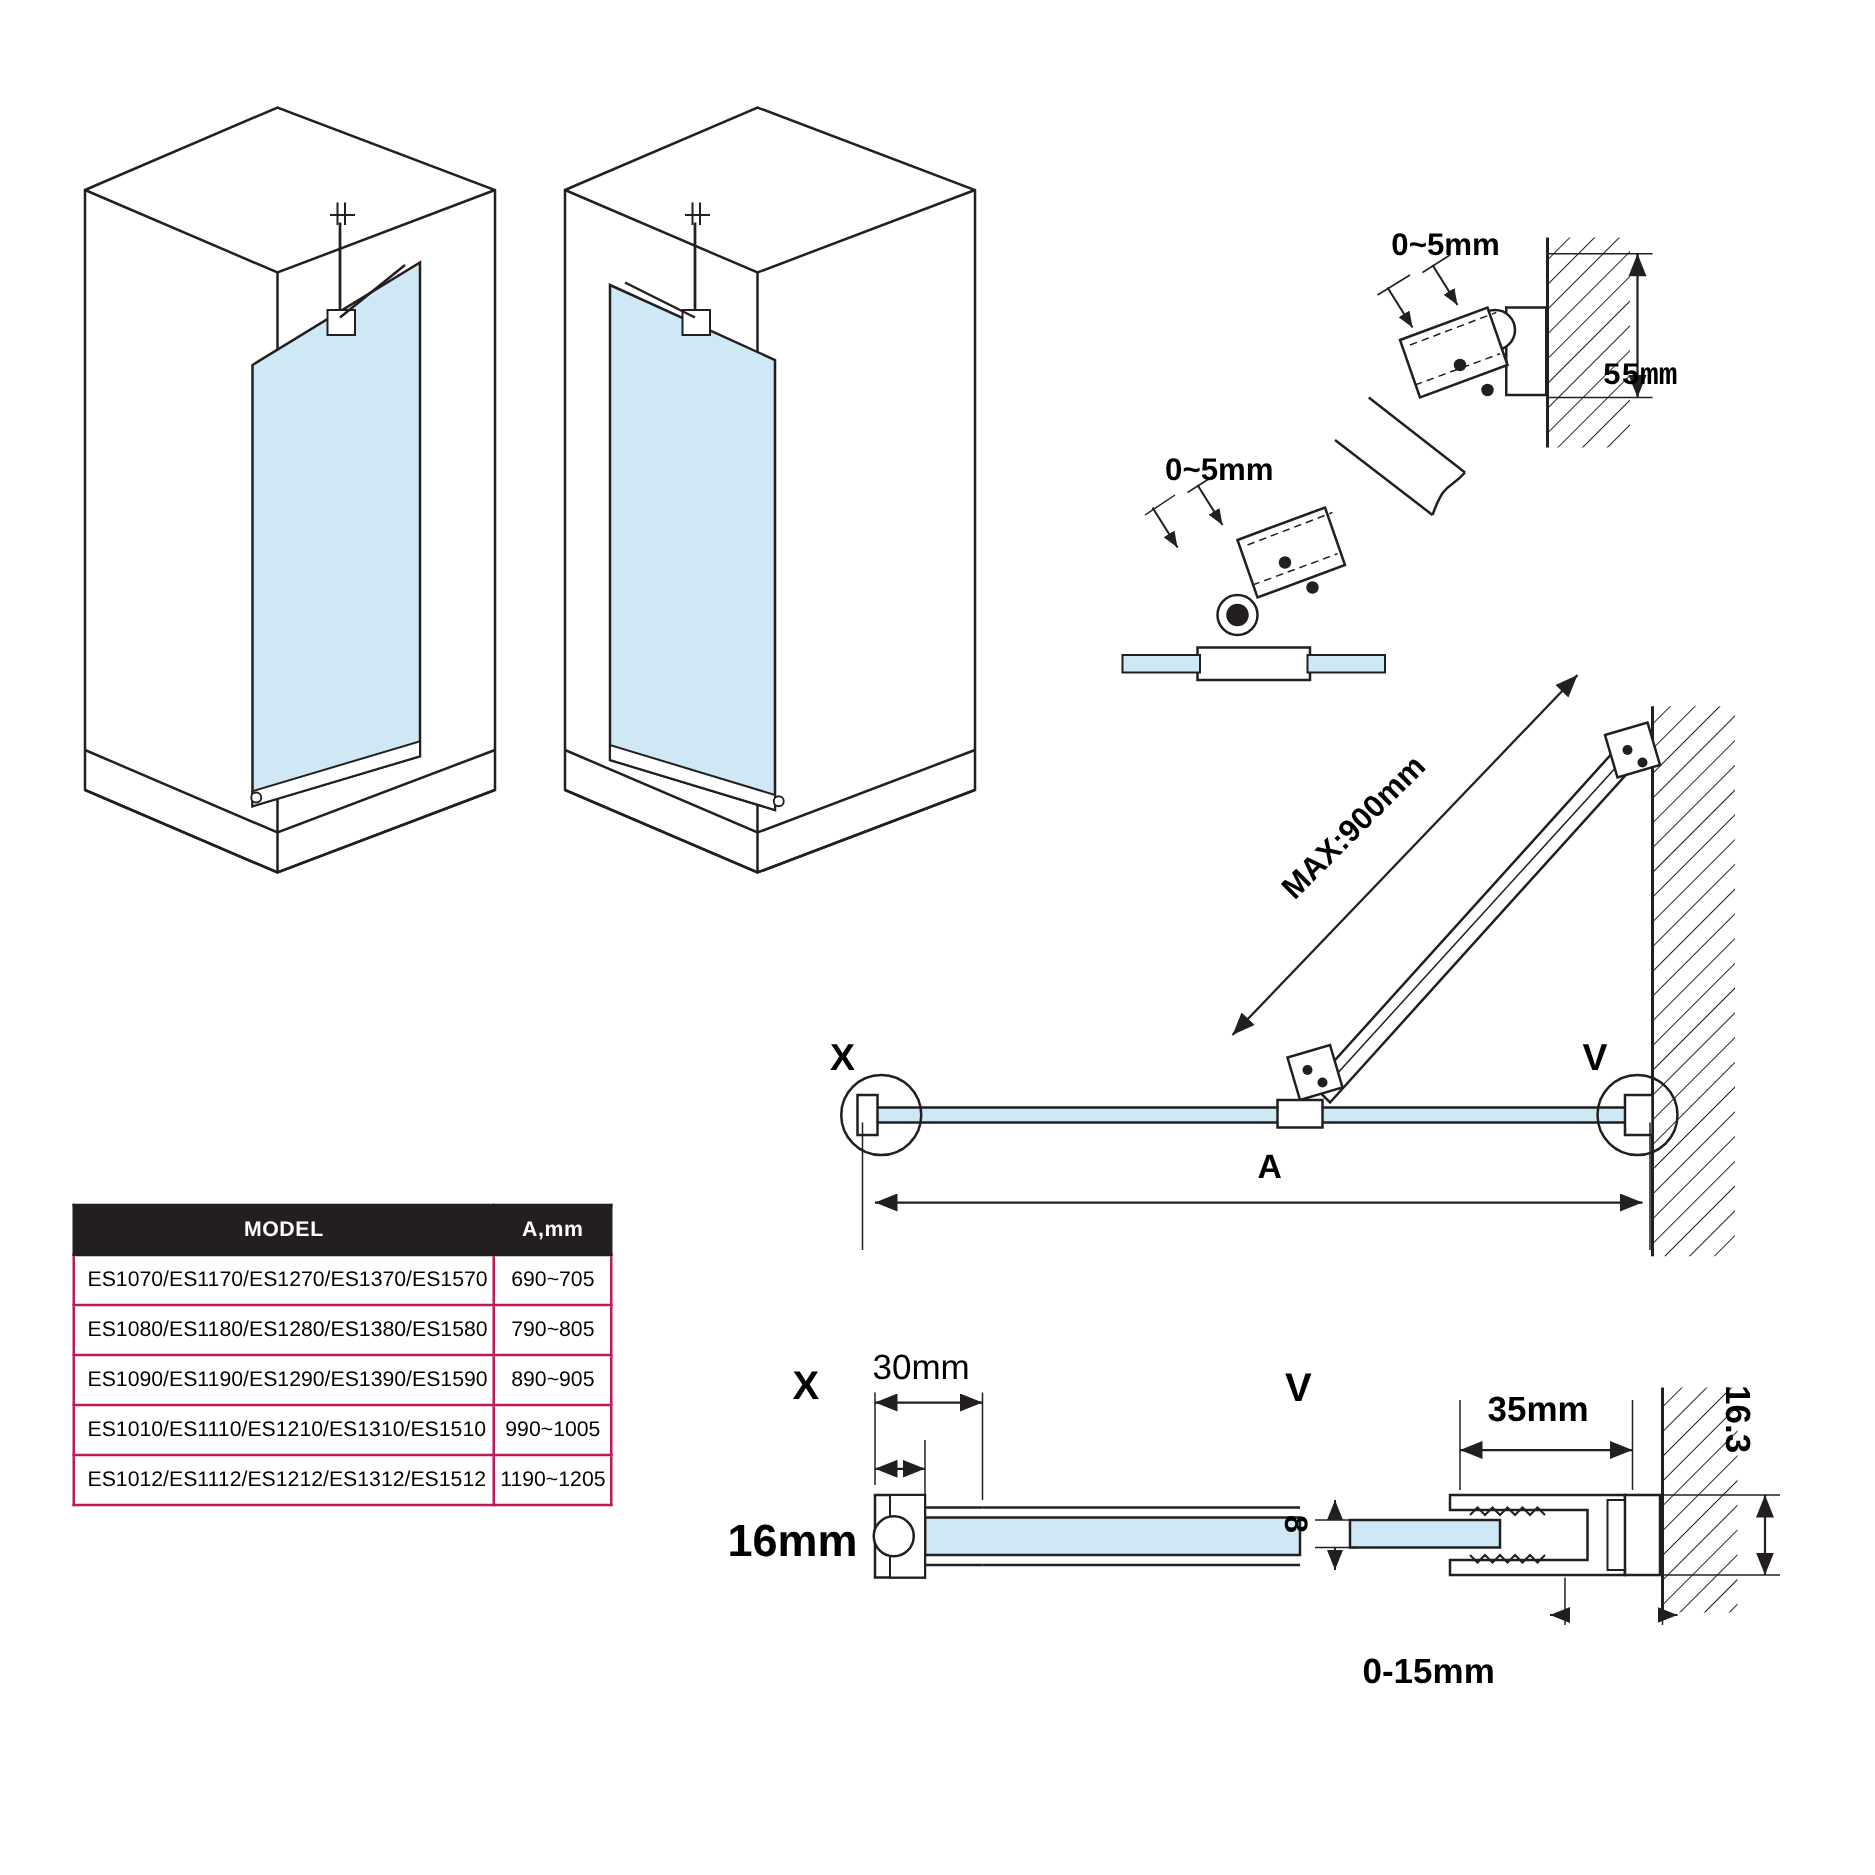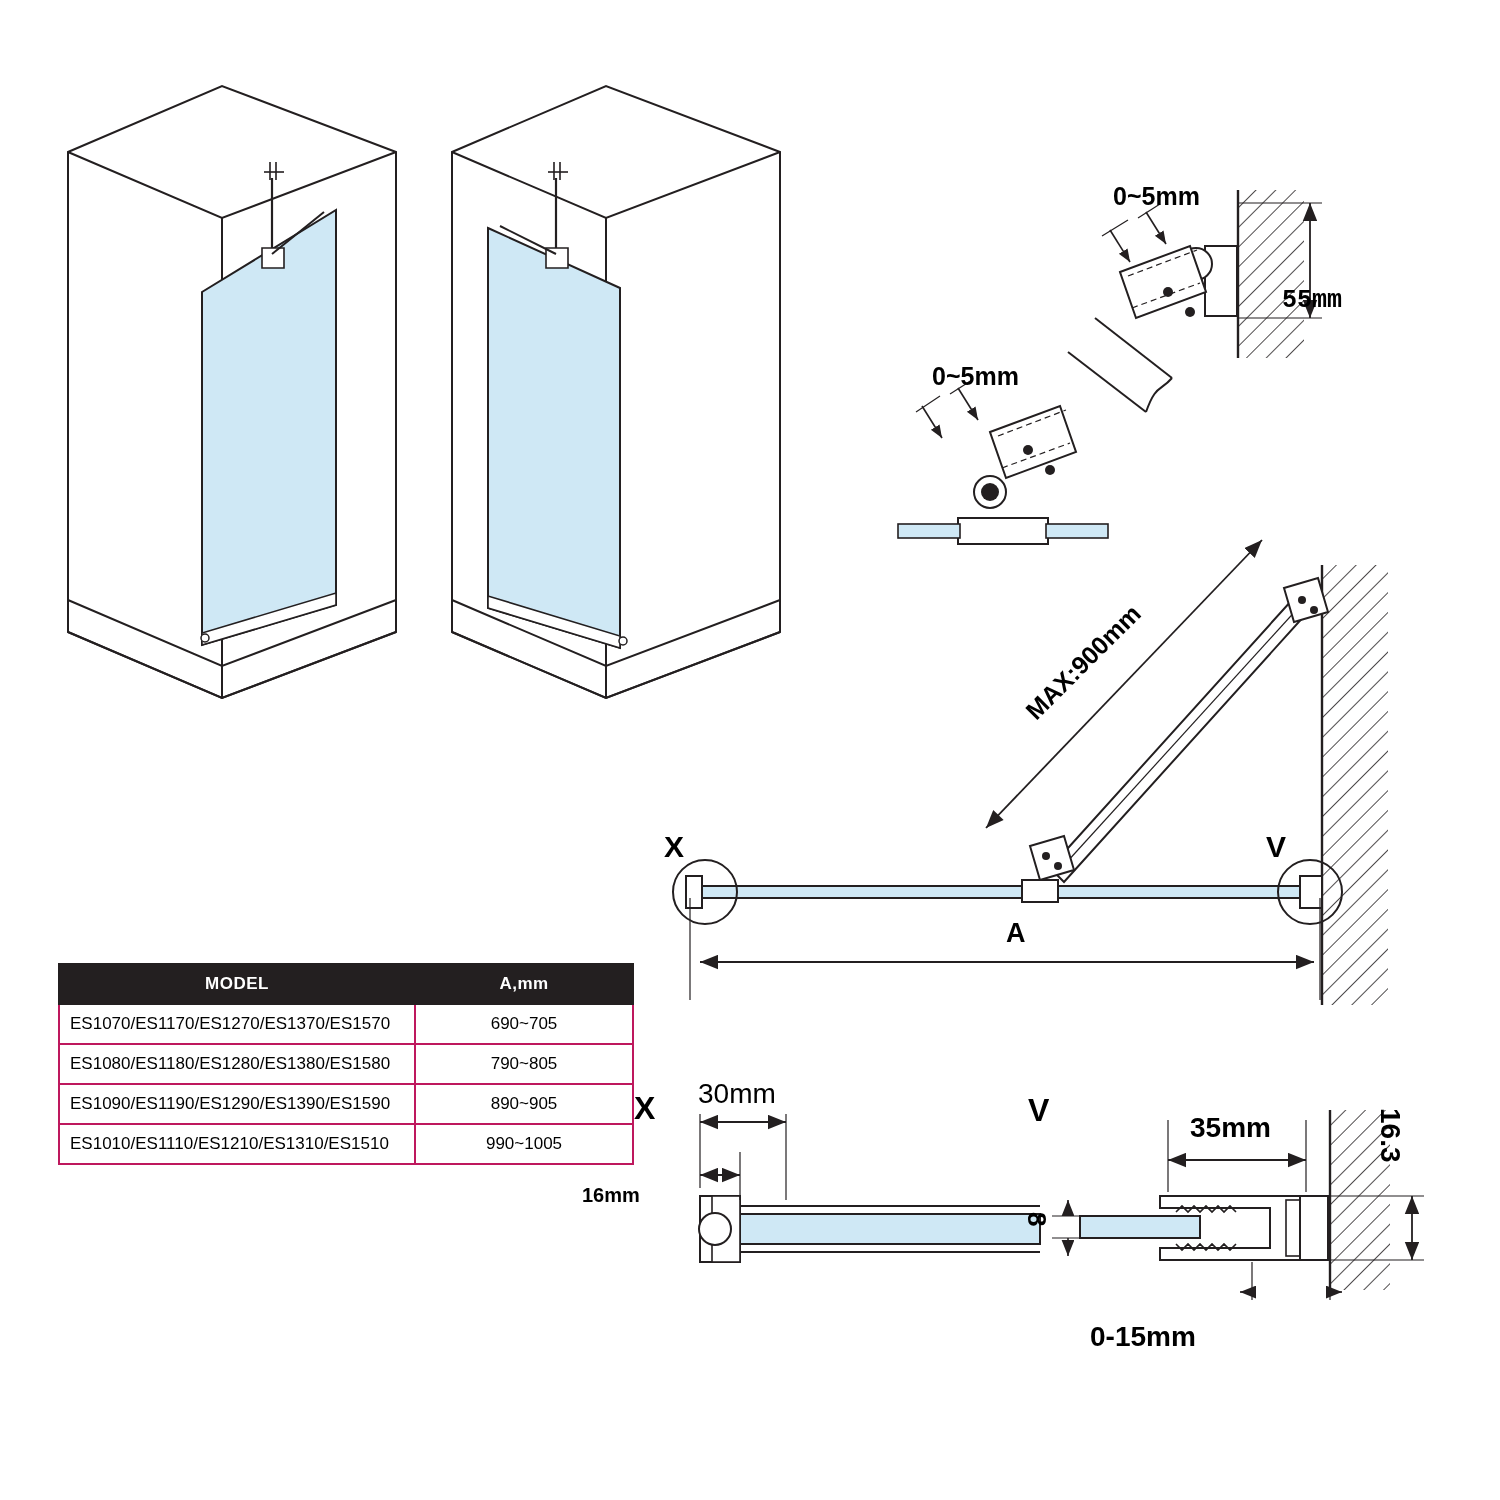--- a/index.html
+++ b/index.html
@@ -19,21 +19,21 @@
     left: 0; top: 0;
     width: 1500px;
     height: 1500px;
   }
   svg { display: block; }
   
   #model-table {
     position: absolute;
     left: 58px;
     top: 963px;
-    width: 576px;
+    width: 426px;
     border-collapse: collapse;
     font-family: "Liberation Sans", sans-serif;
     padding-left: 15px;
   }
   #model-table th {
     background: #231f20;
     color: #ffffff;
     font-size: 17px;
     font-weight: bold;
     padding: 9px 4px;
@@ -263,21 +263,21 @@
   <div style="position:absolute; left:1006px; top:918px; font-size:27px; font-weight:bold; font-family:'Liberation Sans',sans-serif;">A</div>
 
   <div style="position:absolute; left:664px; top:830px; font-size:30px; font-weight:bold; font-family:'Liberation Sans',sans-serif;">X</div>
 
   <div style="position:absolute; left:1266px; top:830px; font-size:30px; font-weight:bold; font-family:'Liberation Sans',sans-serif;">V</div>
 
   <div style="position:absolute; left:634px; top:1090px; font-size:32px; font-weight:bold; font-family:'Liberation Sans',sans-serif;">X</div>
 
   <div style="position:absolute; left:698px; top:1078px; font-size:28px; font-weight:normal; font-family:'Liberation Sans',sans-serif;">30mm</div>
 
-  <div style="position:absolute; left:582px; top:1184px; font-size:20px; font-weight:bold; font-family:'Liberation Sans',sans-serif;">16mm</div>
+  <div style="position:absolute; left:582px; top:1212px; font-size:36px; font-weight:bold; font-family:'Liberation Sans',sans-serif;">16mm</div>
 
   <div style="position:absolute; left:1028px; top:1092px; font-size:32px; font-weight:bold; font-family:'Liberation Sans',sans-serif;">V</div>
 
   <div style="position:absolute; left:1190px; top:1112px; font-size:28px; font-weight:bold; font-family:'Liberation Sans',sans-serif;">35mm</div>
 
   <div style="position:absolute; left:1406px; top:1108px; font-size:28px; font-weight:bold; font-family:'Liberation Sans',sans-serif; transform:rotate(90deg); transform-origin:left top;">16.3</div>
 
   <div style="position:absolute; left:1052px; top:1212px; font-size:26px; font-weight:bold; font-family:'Liberation Sans',sans-serif; transform:rotate(90deg); transform-origin:left top;">8</div>
 
   <div style="position:absolute; left:1090px; top:1276px; font-size:28px; font-weight:bold; font-family:'Liberation Sans',sans-serif;margin-top:45px;">0-15mm</div>
@@ -300,14 +300,18 @@
       <td>790~805</td>
     </tr>
     <tr>
       <td class="model-col">ES1090/ES1190/ES1290/ES1390/ES1590</td>
       <td>890~905</td>
     </tr>
     <tr>
       <td class="model-col">ES1010/ES1110/ES1210/ES1310/ES1510</td>
       <td>990~1005</td>
     </tr>
+    <tr>
+      <td class="model-col">ES1012/ES1112/ES1212/ES1312/ES1512</td>
+      <td>1190~1205</td>
+    </tr>
   </tbody>
 </table>
 
 </body></html>

